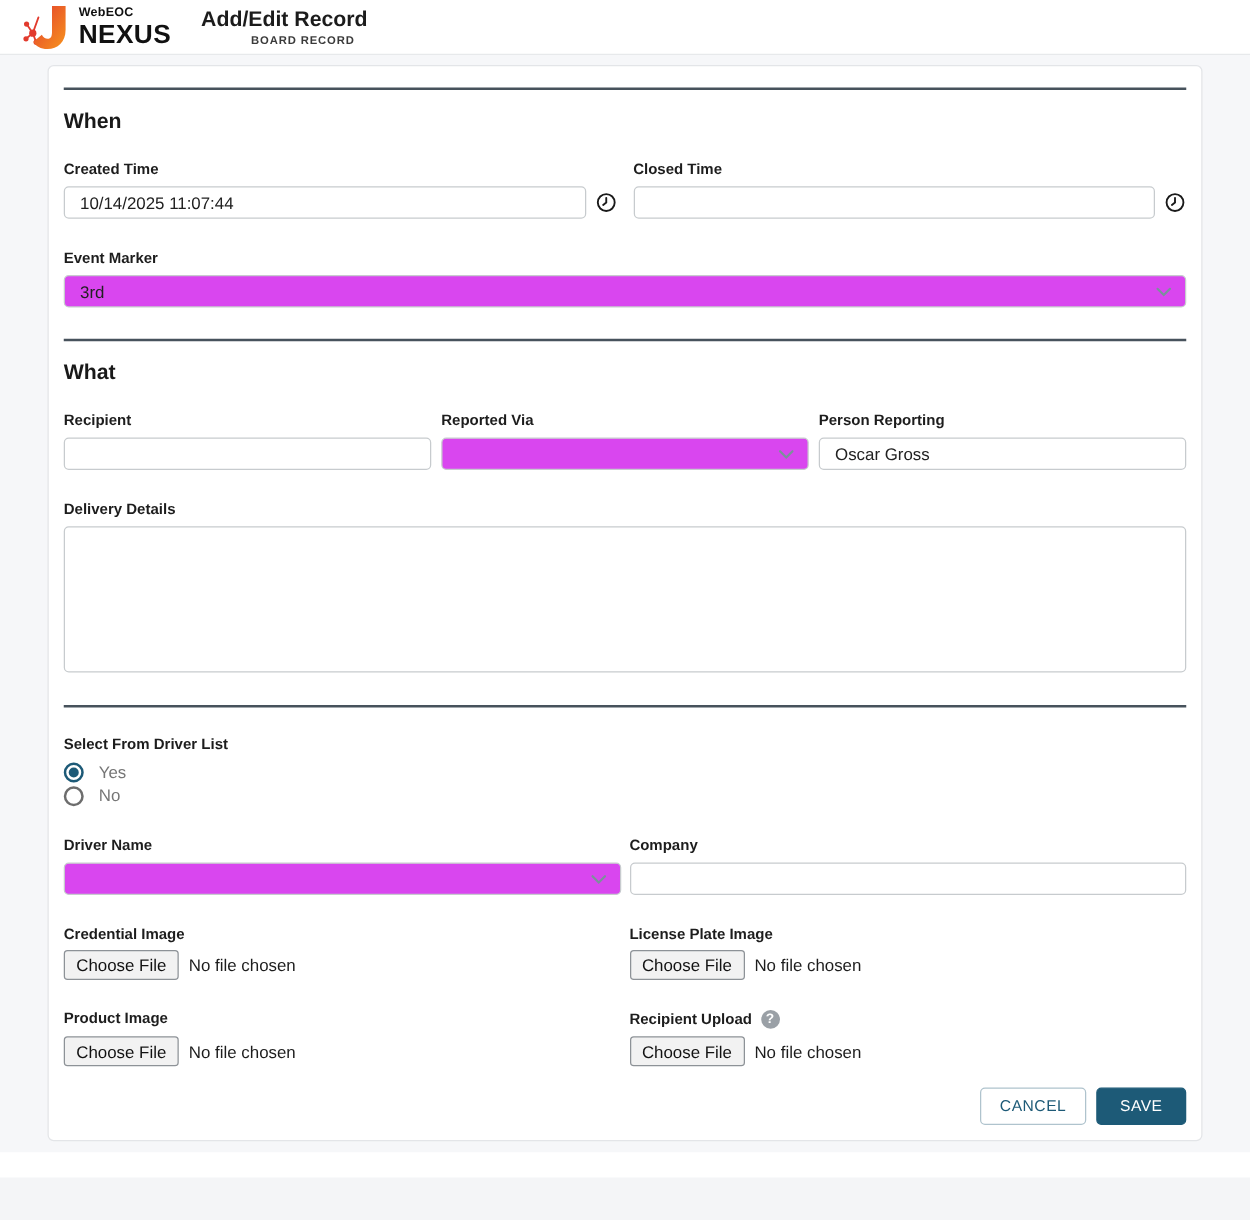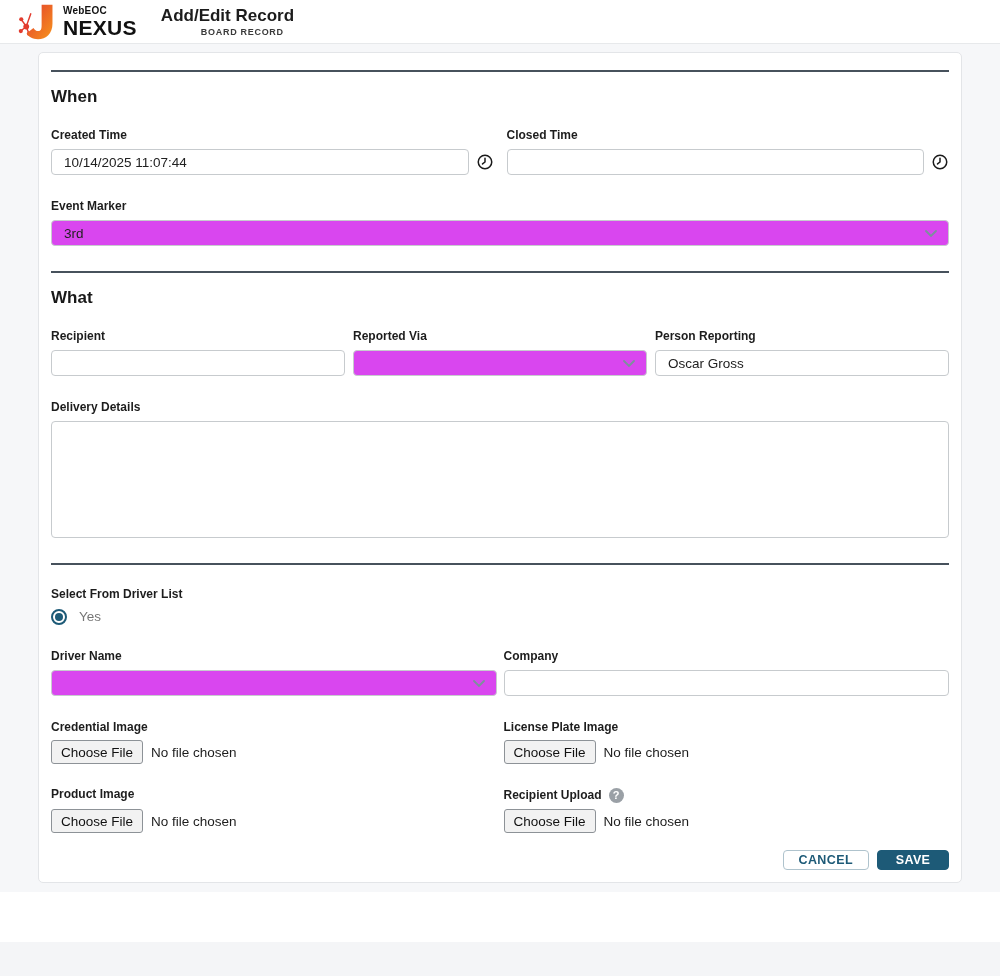--- a/index.html
+++ b/index.html
@@ -92,22 +92,22 @@
     display:inline-flex; width:15px; height:15px; border-radius:50%;
     background:#9aa0a6; color:#fff; font-size:11px; font-weight:bold;
     align-items:center; justify-content:center; margin-left:7px;
     vertical-align:-2px;
   }
   .label-inline { display:flex; align-items:center; }
 
   
   .actions { display:flex; justify-content:flex-end; gap:8px; margin-top:17px; }
   .btn {
-    height:20px; min-width:72px; padding:0 15px; border-radius:4px;
-    font-size:12.5px; font-weight:bold; letter-spacing:.4px;
+    height:30px; min-width:72px; padding:0 15px; border-radius:4px;
+    font-size:12.5px; font-weight:normal; letter-spacing:.4px;
     display:inline-flex; align-items:center; justify-content:center;
     cursor:pointer; font-family:"Liberation Sans", sans-serif;
   }
   .btn-cancel { background:#fff; border:1px solid #afc3cd; color:#1d5a77; }
   .btn-save { background:#1d5a77; border:1px solid #1d5a77; color:#fff; }
 
   .white-gap { flex:1 1 auto; background:#fff; }
   .footer-strip { flex:0 0 34px; background:#f4f5f7; }
 
   .spacer-6 { height:6px; }
@@ -210,20 +210,24 @@
 
     
     <hr class="rule" style="margin-top:21px">
 
     <div class="field-label mt-labels">Select From Driver List</div>
     <div class="radio-group">
       <div class="radio-row checked">
         <span class="radio-circle"></span>
         <span class="radio-label">Yes</span>
       </div>
+      <div class="radio-row">
+        <span class="radio-circle"></span>
+        <span class="radio-label">No</span>
+      </div>
     </div>
 
     <div class="row2-tight mt-labels">
       <div class="field-label">Driver Name</div>
       <div class="field-label">Company</div>
     </div>
     <div class="row2-tight mt-input">
       <div class="select-box">
         <span></span>
         <svg class="chev" width="12" height="8" viewBox="0 0 12 8">

